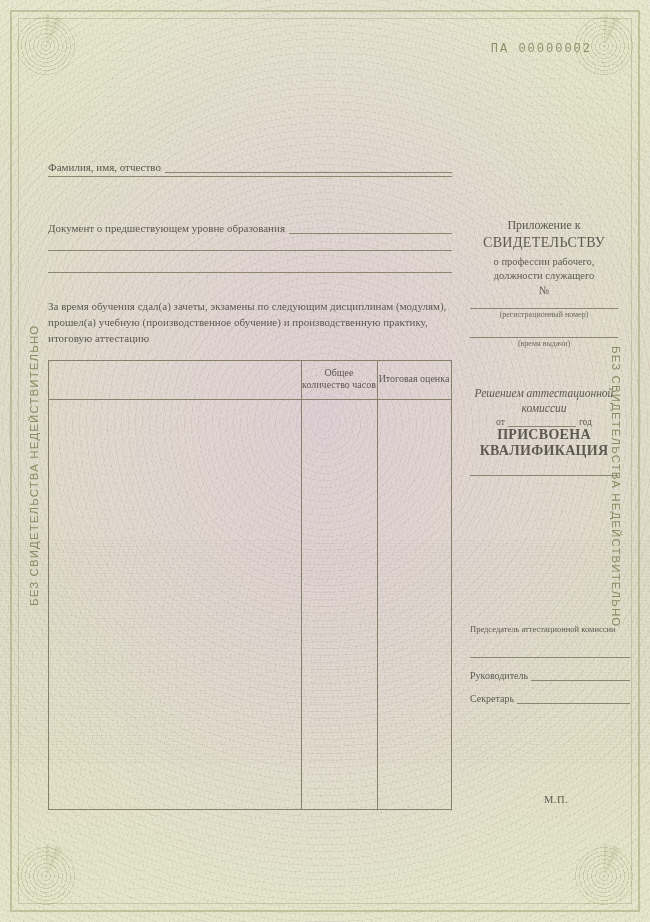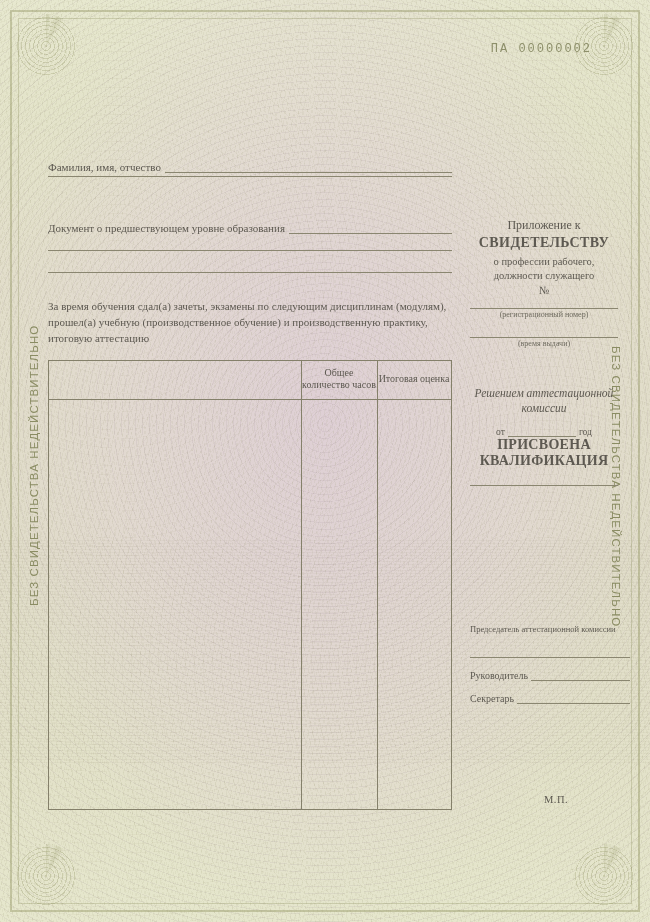--- a/index.html
+++ b/index.html
@@ -183,21 +183,21 @@
     position: absolute;
     left: 424px;
     top: 72px;
     width: 148px;
     text-align: center;
     color: #5d5951;
   }
   .rc-line1 { font-size: 12px; }
   .rc-title {
     font-size: 14px;
-    font-weight: bold;
+    font-weight: normal;
     letter-spacing: 0.4px;
     margin-top: 2px;
   }
   .rc-sub {
     font-size: 10.5px;
     line-height: 14px;
     margin-top: 4px;
   }
   .rc-no { font-size: 11px; margin-top: 1px; }
   .rc-ruled {
@@ -214,21 +214,20 @@
     font-style: italic;
     font-size: 11.5px;
     line-height: 15px;
     margin-top: 38px;
   }
   .rc-dateline {
     display: flex;
     align-items: flex-end;
     justify-content: center;
     font-size: 9.5px;
-    margin-top: 10px;
     gap: 3px;
   }
   .rc-dateline .seg {
     border-bottom: 1px solid #8a8670;
     height: 10px;
   }
   .rc-qual {
     font-size: 14px;
     letter-spacing: 0.3px;
     font-weight: bold;

